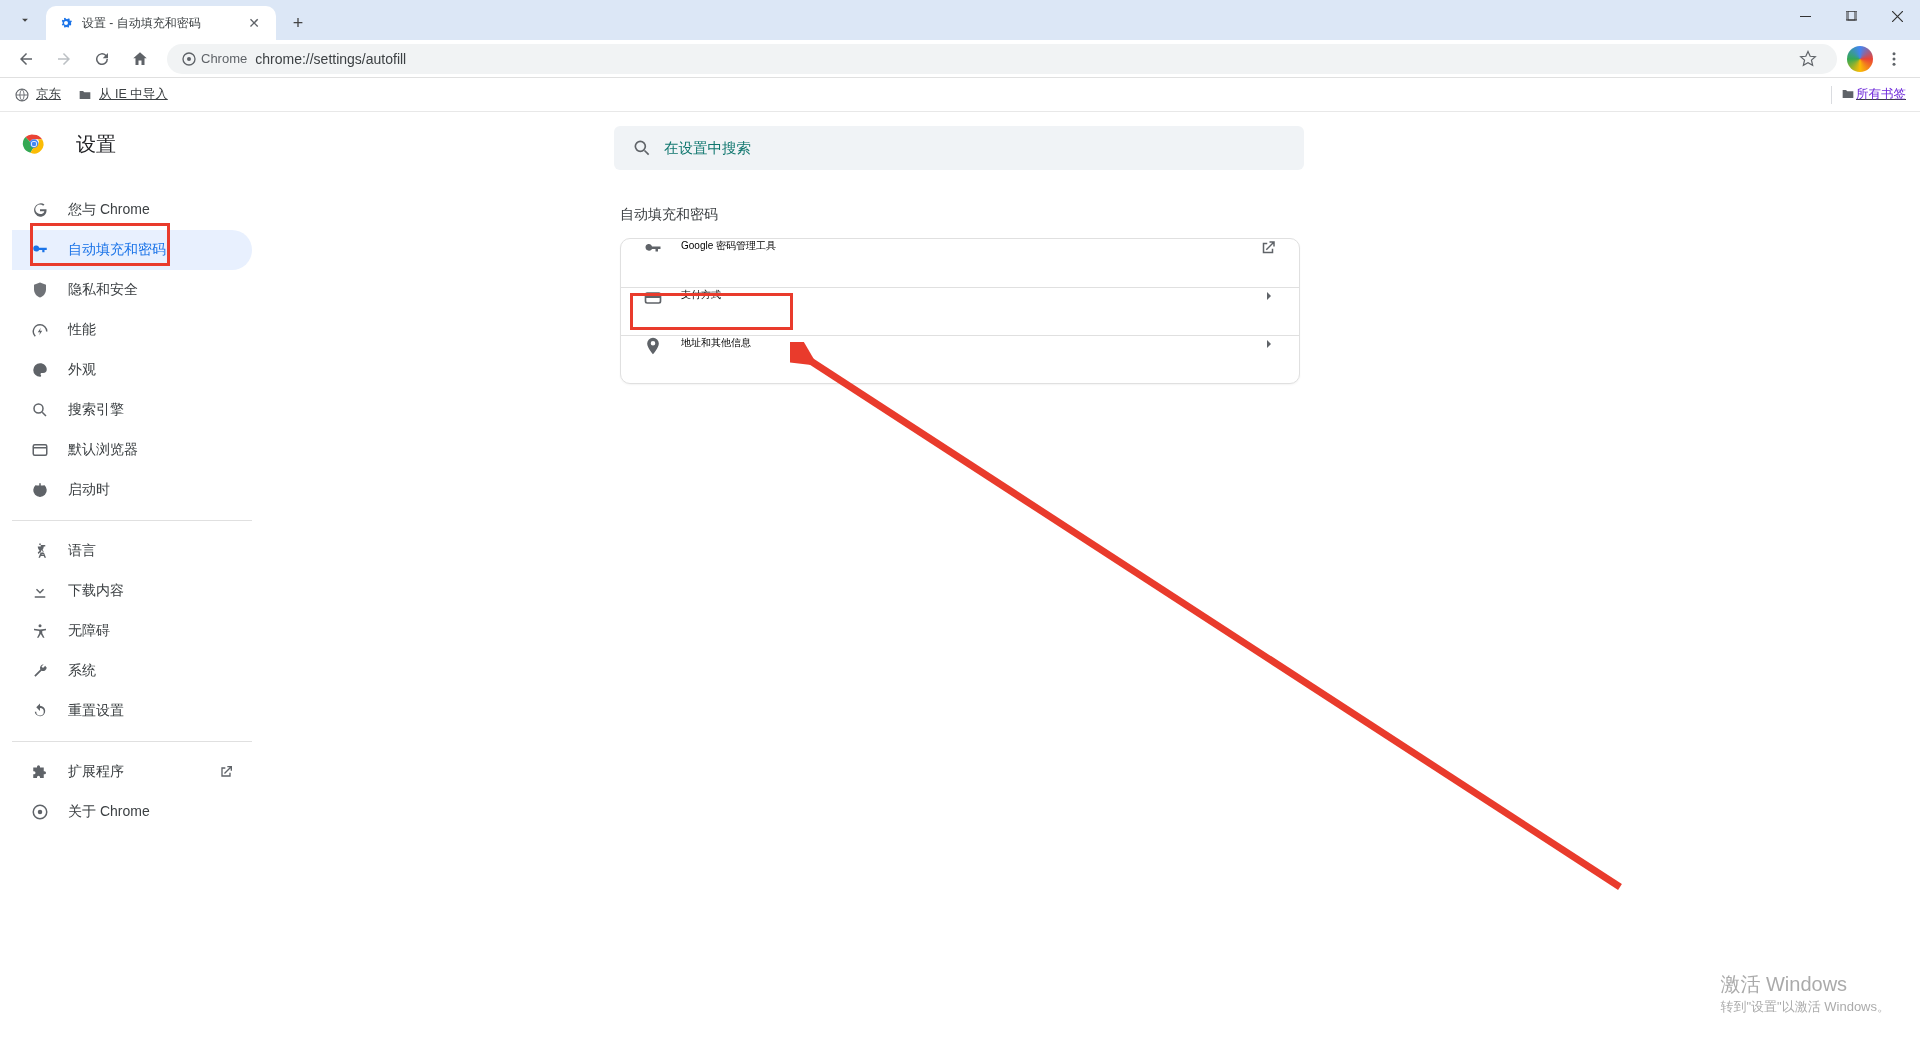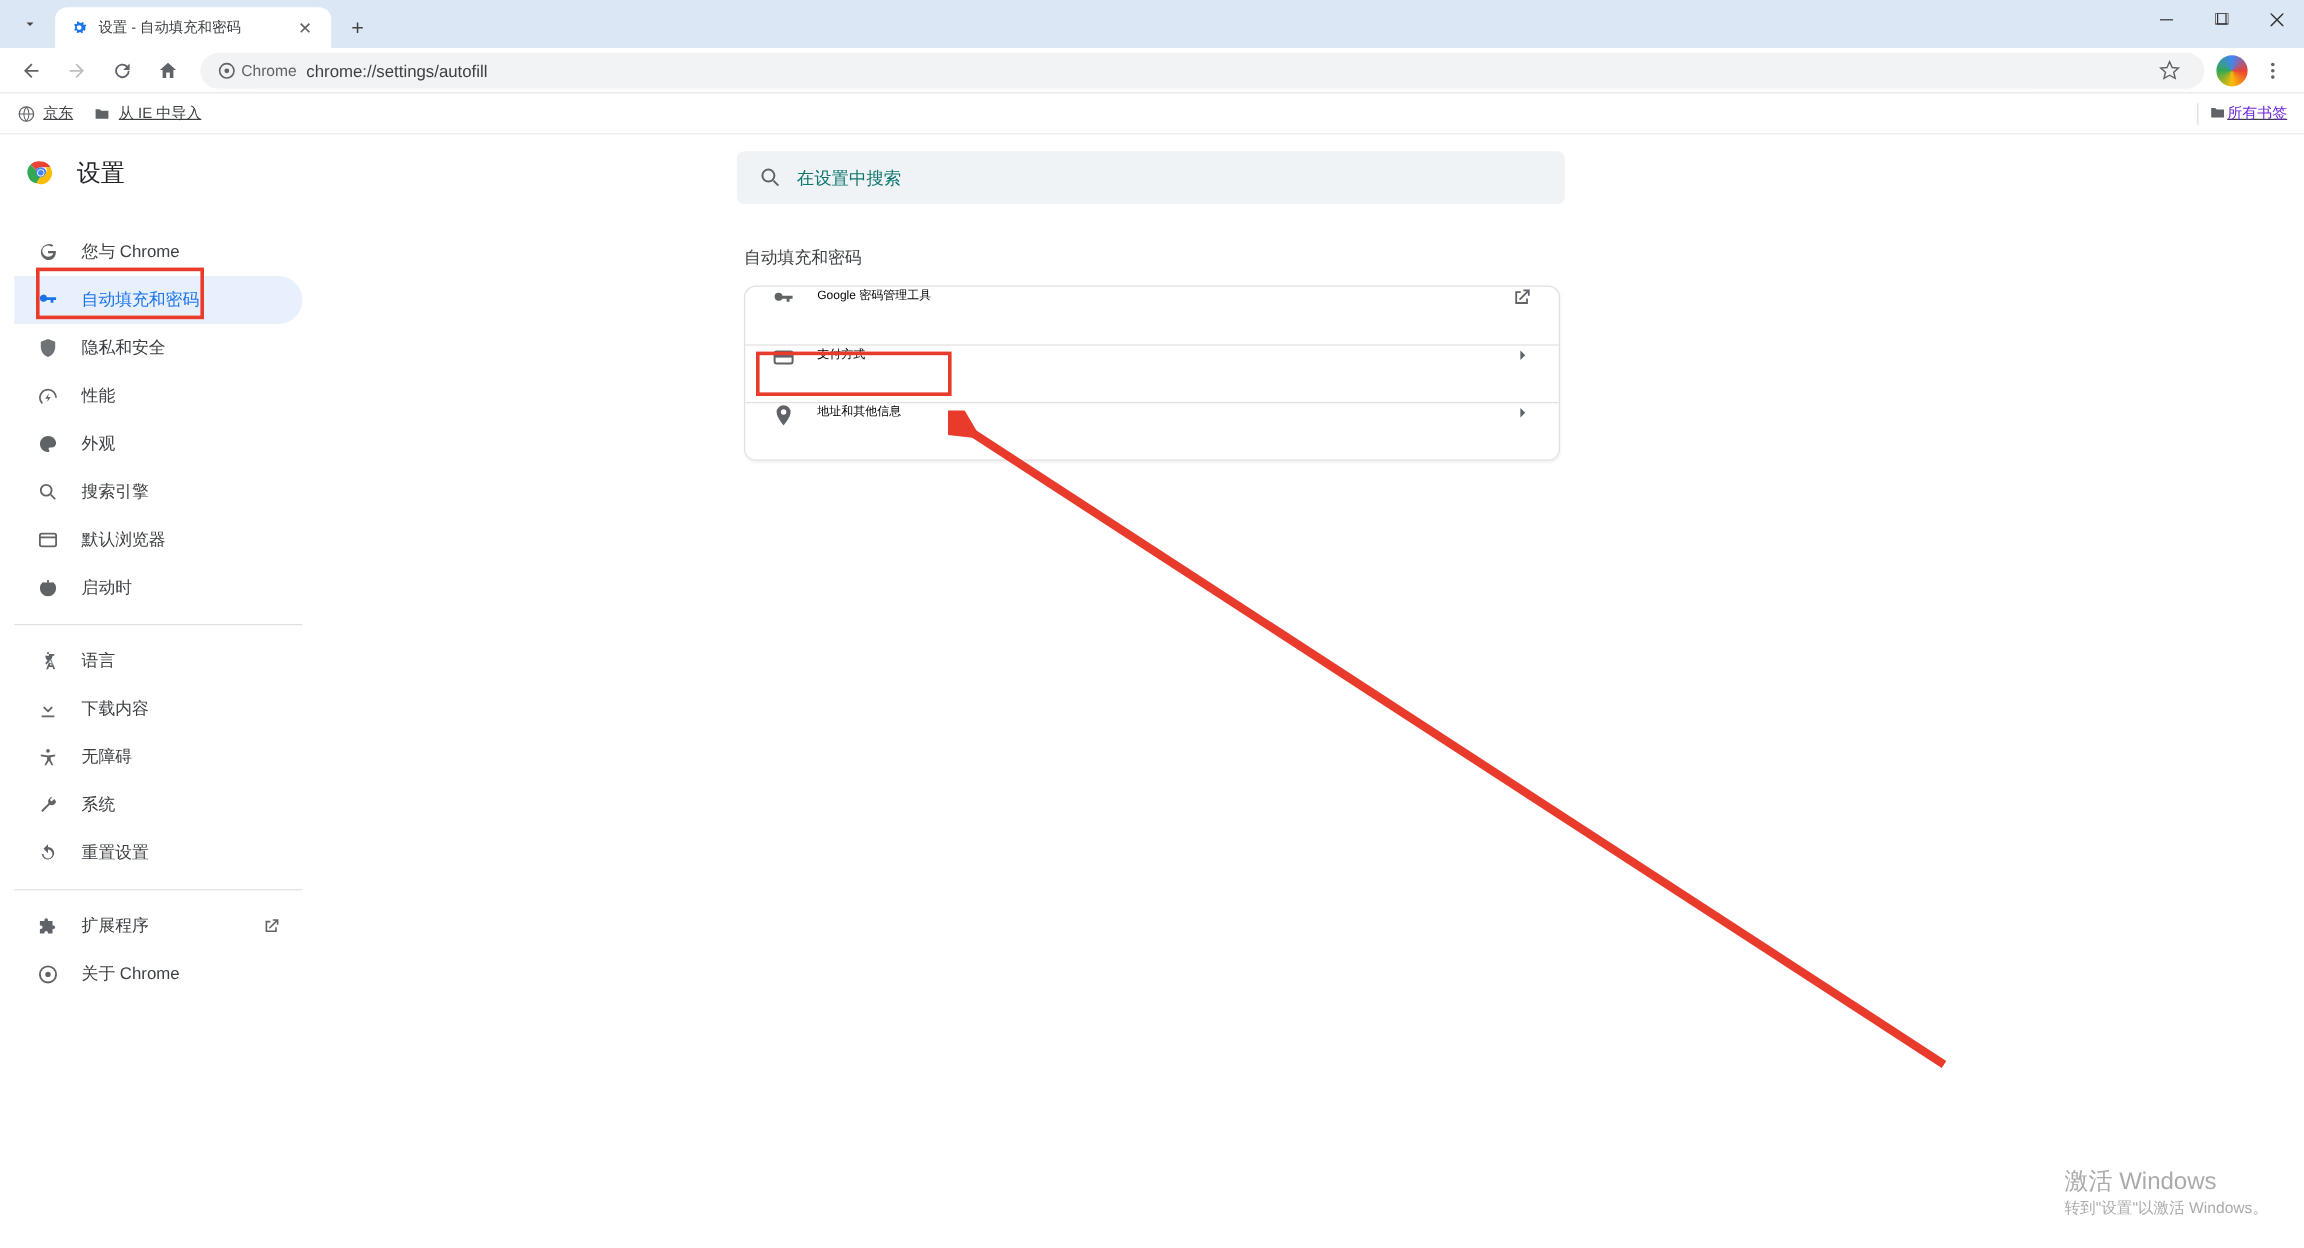--- a/index.html
+++ b/index.html
@@ -29,21 +29,21 @@
 .menu-btn { width: 34px; height: 34px; display: flex; align-items: center; justify-content: center; color: #5f6368; cursor: pointer; }
 
 
 .bookmarks { height: 34px; background: #fff; display: flex; align-items: center; padding: 0 14px; gap: 16px; font-size: 12.5px; color: #3c4043; border-bottom: 1px solid #e8e8e8; text-decoration: underline; }
 .bm-item { display: flex; align-items: center; gap: 6px; cursor: pointer; }
 .bm-icon { width: 16px; height: 16px; display: flex; align-items: center; justify-content: center; }
 .bm-right { margin-left: auto; display: flex; align-items: flex-start; gap: 0; color: #6d28d9; }
 .bm-sep { width: 1px; height: 18px; background: #dadce0; margin-right: 8px; }
 
 
-.settings-header { position: absolute; top: 130px; left: 20px; display: flex; align-items: center; gap: 16px; }
+.settings-header { position: absolute; top: 130px; left: 20px; display: flex; align-items: center; gap: 28px; }
 .chrome-logo { width: 28px; height: 28px; }
 .settings-title { font-size: 20px; color: #202124; }
 
 
 .search-container { position: absolute; top: 126px; left: 614px; width: 690px; height: 44px; background: #f0f3f6; border-radius: 6px; display: flex; align-items: center; padding: 0 18px; gap: 12px; }
 .search-icon { color: #5f6368; }
 .search-placeholder { font-size: 14.5px; color: #0f766e; }
 
 
 .sidebar { position: absolute; top: 190px; left: 12px; width: 240px; }

